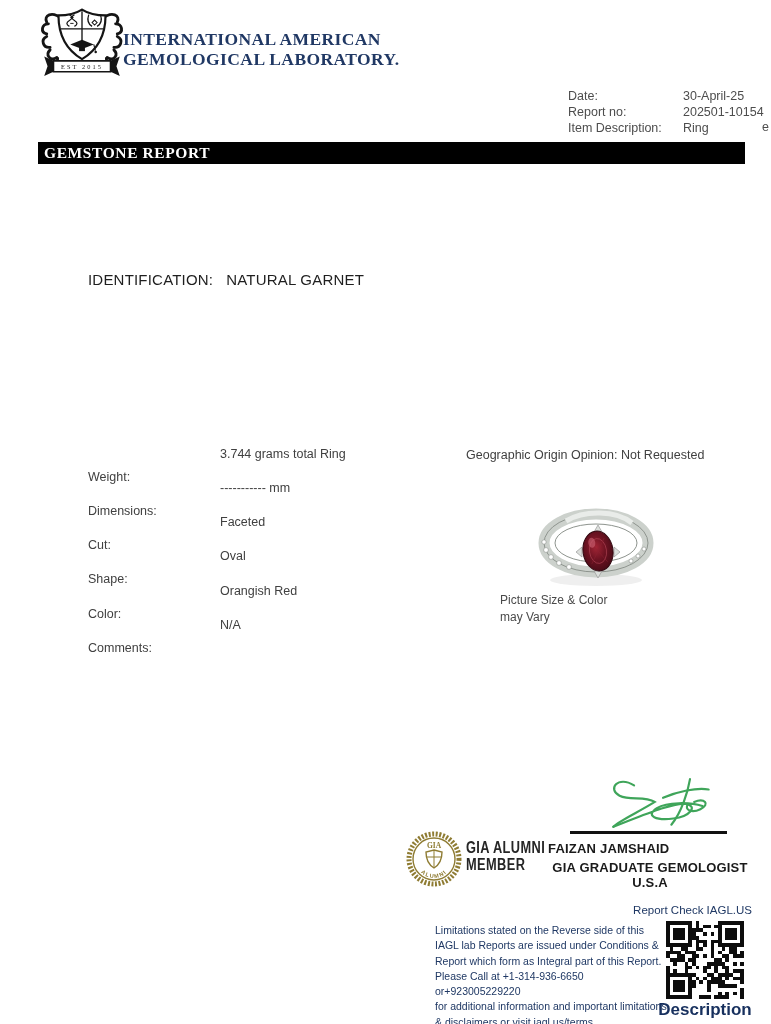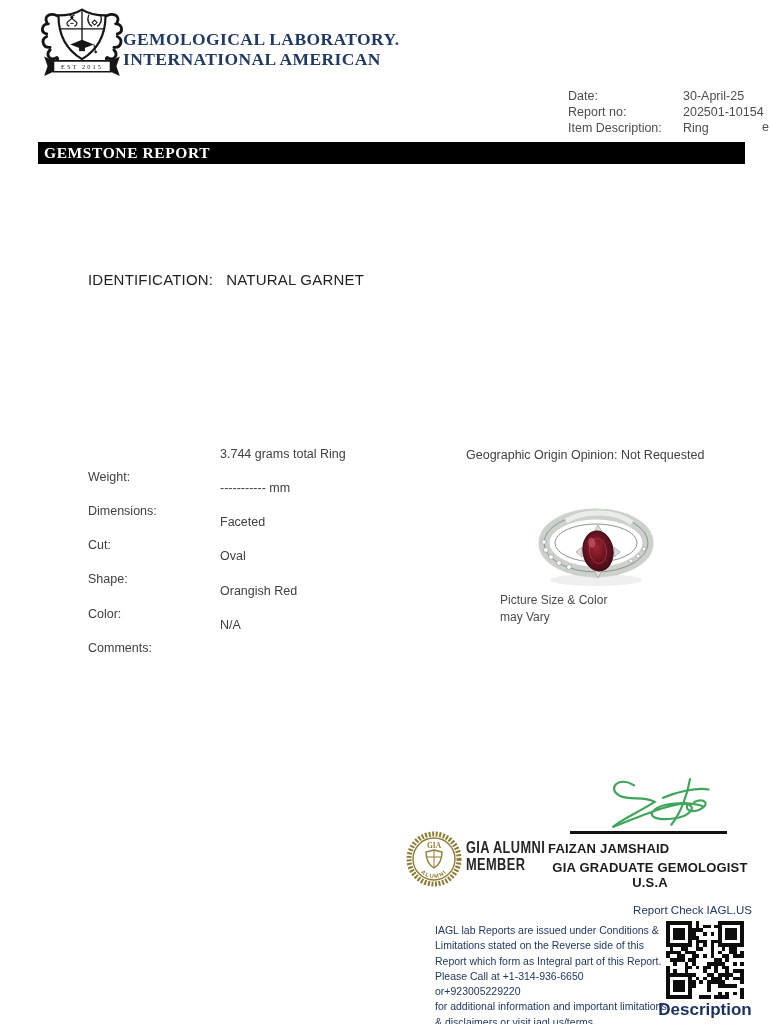--- a/index.html
+++ b/index.html
@@ -96,22 +96,22 @@
       <path d="M64,46.5 L66,54" stroke="#151515" stroke-width="1.3" fill="none"></path>
       <circle cx="66.3" cy="55.4" r="1.5" fill="#151515"></circle>
 
       <polygon points="16,66 5,61 9,72.5 5,84 16,79" fill="#151515"></polygon>
       <polygon points="84,66 95,61 91,72.5 95,84 84,79" fill="#151515"></polygon>
       <path d="M16,66 L84,66 L84,79 L16,79 Z" fill="#ffffff" stroke="#151515" stroke-width="2"></path>
       <text x="50" y="76" text-anchor="middle" font-family="Liberation Serif, serif" font-size="7.5" letter-spacing="2.5" fill="#151515">EST 2015</text>
     </svg>
   </span>
   <div class="org-name">
+    <div>INTERNATIONAL AMERICAN</div>
     <div>GEMOLOGICAL LABORATORY.</div>
-    <div>INTERNATIONAL AMERICAN</div>
   </div>
 
   <div class="meta">
     <div class="meta-row">
       <span class="meta-label">Date:</span>
       <span>30-April-25</span>
     </div>
     <div class="meta-row">
       <span class="meta-label">Report no:</span>
       <span>202501-10154</span>
@@ -230,22 +230,22 @@
       </text>
     </svg>
   </span>
   <div class="membership">
     <div>GIA ALUMNI</div>
     <div>MEMBER</div>
   </div>
 
   <div class="report-check">Report Check IAGL.US</div>
   <div class="disclaimer">
+    <div>Limitations stated on the Reverse side of this</div>
     <div>IAGL lab Reports are issued under Conditions &amp;</div>
-    <div>Limitations stated on the Reverse side of this</div>
     <div>Report which form as Integral part of this Report.</div>
     <div>Please Call at +1-314-936-6650 or+923005229220</div>
     <div>for additional information and important limitations</div>
     <div>&amp; disclaimers or visit iagl.us/terms</div>
 
   </div>
   <span class="qr">
     <svg id="qr-svg" viewBox="0 0 21 21" width="78" height="78" shape-rendering="crispEdges" fill="#0d0d0d">
         <rect x="0" y="0" width="1" height="1"></rect>
         <rect x="1" y="0" width="1" height="1"></rect>

